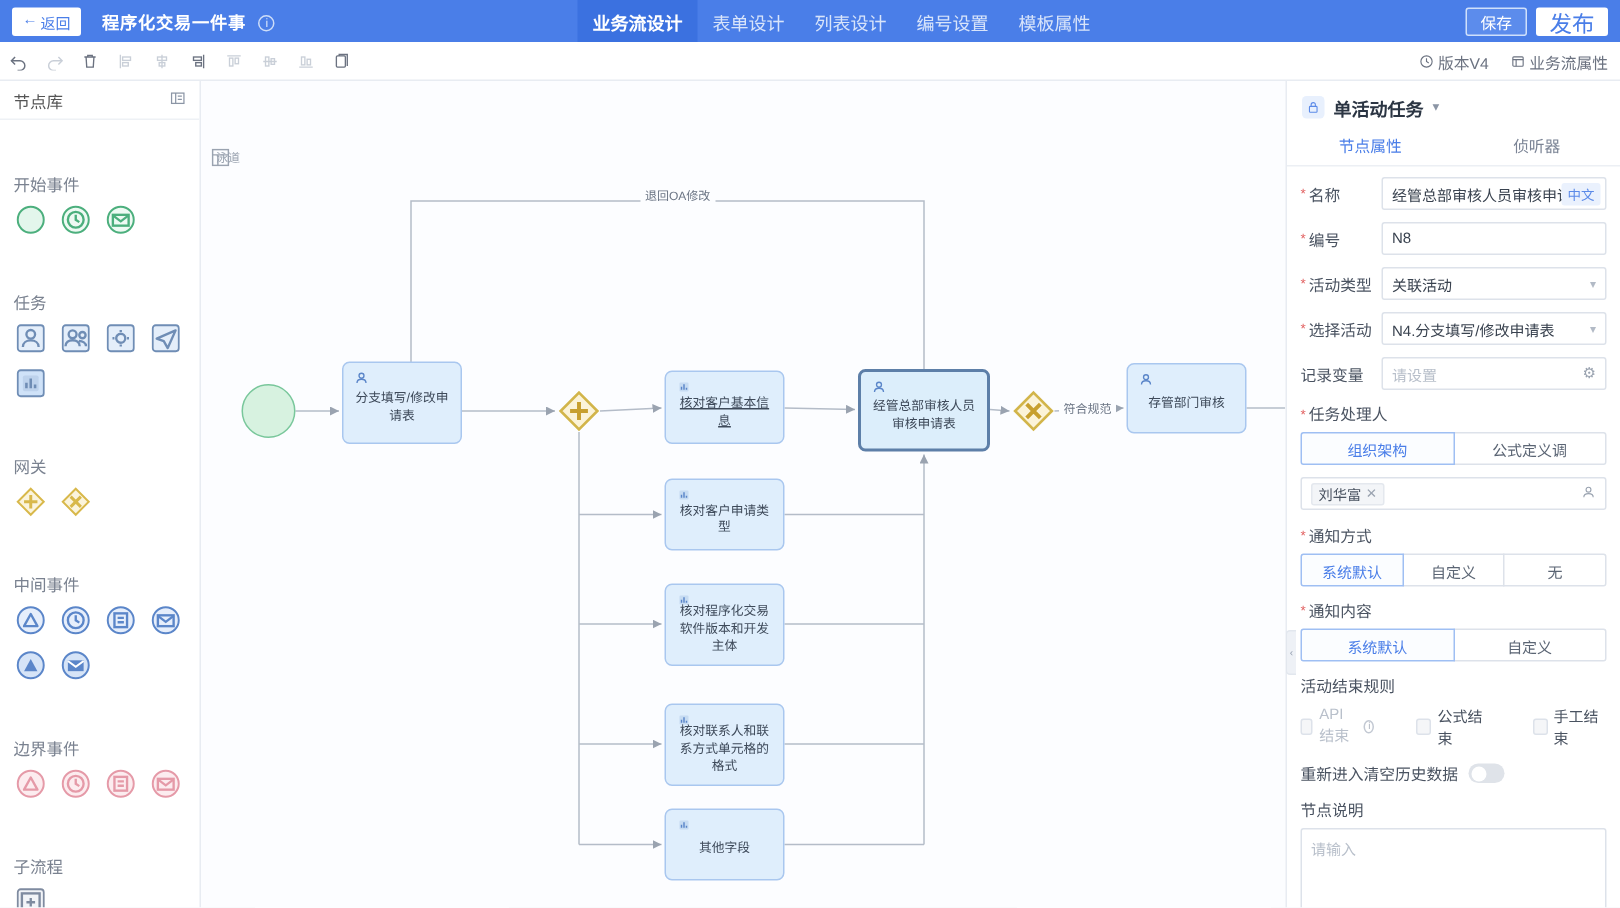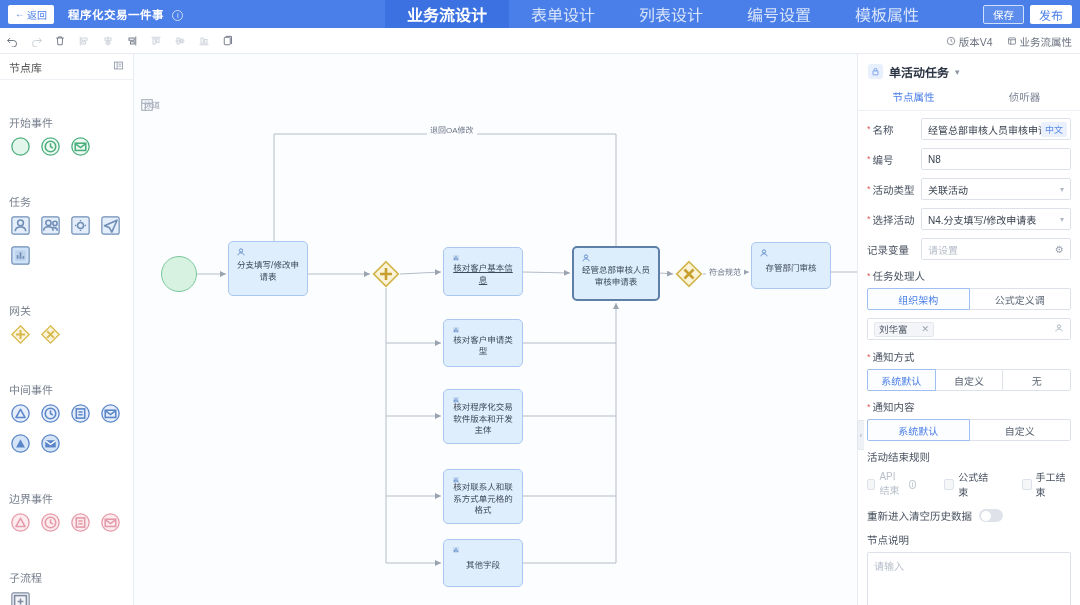--- a/index.html
+++ b/index.html
@@ -25,36 +25,36 @@
     margin-left: 14px; color: #fff; font-size: 11.5px; font-weight: bold;
     letter-spacing: .5px;
   }
   .title-info {
     margin-left: 5px; width: 11px; height: 11px; border: 1px solid #cdddf8;
     border-radius: 50%; display: inline-flex; align-items: center;
     justify-content: center; color: #dbe7fb; font-size: 8px; vertical-align: 1px;
   }
   .tabs { position: absolute; left: 385px; top: 0; height: 28px; display: flex; }
   .tab {
-    height: 28px; padding: 0 22px; display: flex; align-items: center;
-    color: #d8e4fa; font-size: 16px; cursor: pointer;
+    height: 28px; padding: 0 10px; display: flex; align-items: center;
+    color: #d8e4fa; font-size: 12px; cursor: pointer;
   }
   .tab.active { background: #3b71e0; color: #fff; font-weight: bold; }
   .top-actions {
     position: absolute; right: 8px; top: 0; height: 28px;
     display: flex; align-items: center; gap: 6px;
   }
   .btn-save {
     height: 19px; padding: 0 9px; border: 1px solid #cfe0fb; border-radius: 2px;
     background: #5c8cec; color: #fff; font-size: 10.5px; display: flex;
     align-items: center; cursor: pointer;
   }
   .btn-publish {
     height: 19px; padding: 0 9px; border-radius: 2px; background: #fff;
-    color: #4a7ee8; font-size: 12px; display: flex; align-items: center; cursor: pointer;
+    color: #4a7ee8; font-size: 15px; display: flex; align-items: center; cursor: pointer;
   }
 
   
   .toolbar {
     position: absolute; top: 28px; left: 0; width: 1080px; height: 26px;
     background: #fff; border-bottom: 1px solid #e8ecf2; display: flex;
     align-items: center;
   }
   .tool {
     width: 24px; height: 26px; display: flex; align-items: center;
@@ -169,21 +169,21 @@
   .seg:first-child { margin-left: 0; border-radius: 2px 0 0 2px; }
   .seg:last-child { border-radius: 0 2px 2px 0; }
   .seg.active { color: #4a7ee8; border-color: #9fbff3; background: #fbfdff; z-index: 2; }
   .tagbox {
     width: 100%; height: 22px; border: 1px solid #dde2ea; border-radius: 2px;
     display: flex; align-items: center; padding: 0 6px; margin-bottom: 9px;
     position: relative; background: #fff;
   }
   .tag {
     height: 15px; background: #f3f5f8; border: 1px solid #e4e8ee; border-radius: 2px;
-    display: flex; align-items: center; gap: 14px; padding: 0 4px;
+    display: flex; align-items: center; gap: 3px; padding: 0 4px;
     font-size: 9.5px; color: #4a5361;
   }
   .tag-x { color: #9aa3b0; font-size: 9px; cursor: pointer; }
   .checkrow { display: flex; align-items: center; gap: 0; margin-bottom: 9px; }
   .chk { display: flex; align-items: center; gap: 4px; font-size: 10px; flex: 1; }
   .chk .box {
     width: 11px; height: 11px; border: 1px solid #dde2ea; border-radius: 2px;
     background: #f5f6f8;
   }
   .chk.disabled { color: #b9c0cb; }

